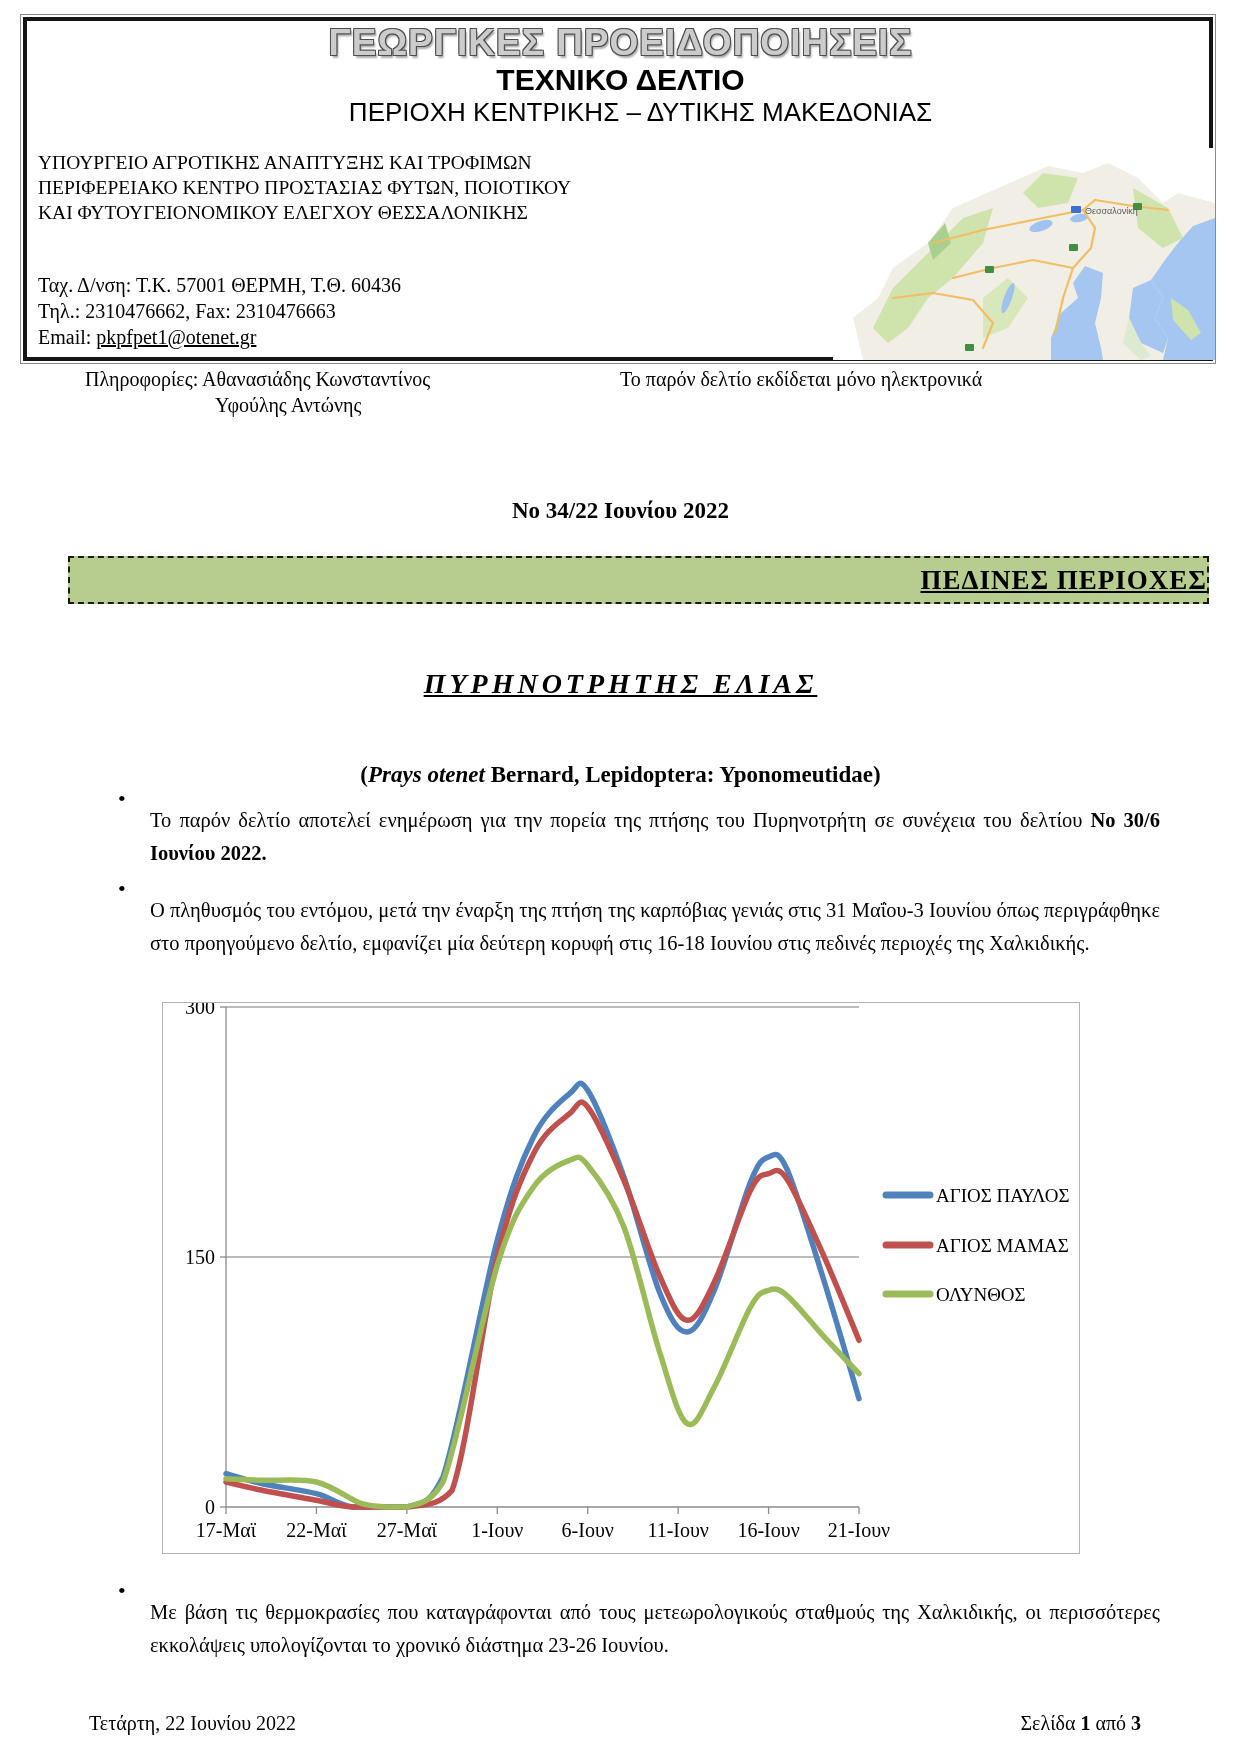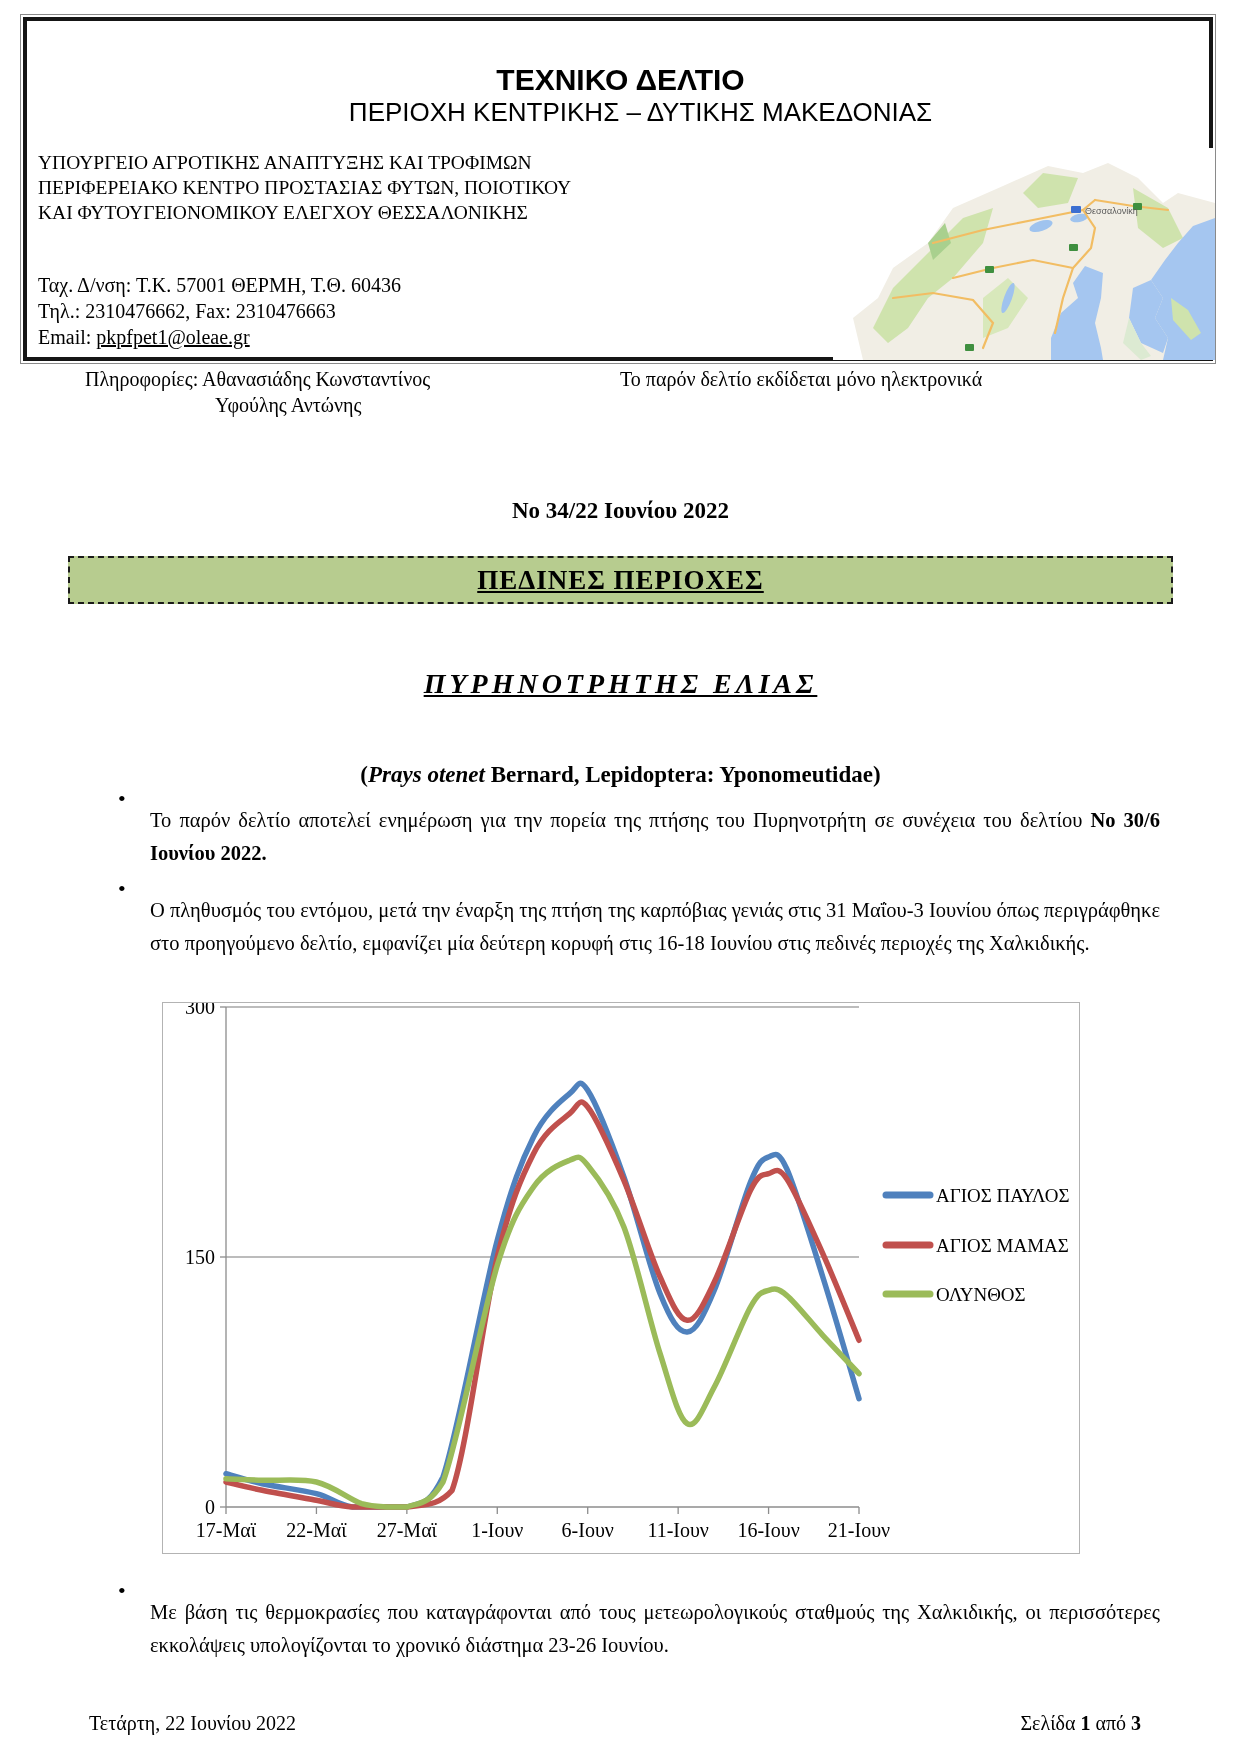--- a/index.html
+++ b/index.html
@@ -24,21 +24,21 @@
   .map{left:833px;top:148px;width:382px;height:212px;}
 
   
   .info1{left:85px;top:368px;font-size:20px;}
   .info2{left:215px;top:394px;font-size:20px;}
   .note{left:620px;top:368px;font-size:20px;}
 
   .bulletin-no{top:498px;font-size:23px;font-weight:bold;}
 
   .banner{left:68px;top:556px;width:1101px;height:44px;border:2px dashed #1a1a1a;
-          display:flex;align-items:center;justify-content:center;}
+          display:flex;align-items:center;justify-content:flex-end;padding-left:36px;}
   .banner span{font-size:27px;font-weight:bold;text-decoration:underline;letter-spacing:1px;}
 
   .section-title{top:668px;font-size:28px;font-weight:bold;font-style:italic;
                  text-decoration:underline;letter-spacing:4px;}
   .subtitle{top:762px;font-size:23px;font-weight:bold;}
 
   .bullet{position:absolute;left:115px;width:1045px;}
   .bullet .dot{position:absolute;left:3px;top:2px;font-size:22px;}
   .bullet .btxt{display:block;margin-left:35px;font-size:20.5px;line-height:33px;text-align:justify;margin-top:20px;}
   .b1{top:784px;} .b2{top:874px;} .b3{top:1576px;}
@@ -50,33 +50,34 @@
   .bold{font-weight:bold;}
   .italic{font-style:italic;}
 </style>
 </head>
 <body>
 
 <div class="page">
 
   <div class="abs header-box"></div>
 
+  <div class="abs center sans title-outline">ΓΕΩΡΓΙΚΕΣ ΠΡΟΕΙΔΟΠΟΙΗΣΕΙΣ</div>
   <div class="abs center sans title2">ΤΕΧΝΙΚΟ ΔΕΛΤΙΟ</div>
   <div class="abs center sans title3">ΠΕΡΙΟΧΗ ΚΕΝΤΡΙΚΗΣ – ΔΥΤΙΚΗΣ ΜΑΚΕΔΟΝΙΑΣ</div>
 
   <div class="abs ministry">
     <div>ΥΠΟΥΡΓΕΙΟ ΑΓΡΟΤΙΚΗΣ ΑΝΑΠΤΥΞΗΣ ΚΑΙ ΤΡΟΦΙΜΩΝ</div>
     <div>ΠΕΡΙΦΕΡΕΙΑΚΟ ΚΕΝΤΡΟ ΠΡΟΣΤΑΣΙΑΣ ΦΥΤΩΝ, ΠΟΙΟΤΙΚΟΥ</div>
     <div>ΚΑΙ ΦΥΤΟΥΓΕΙΟΝΟΜΙΚΟΥ ΕΛΕΓΧΟΥ ΘΕΣΣΑΛΟΝΙΚΗΣ</div>
   </div>
 
   <div class="abs contact">
     <div>Ταχ. Δ/νση: Τ.Κ. 57001 ΘΕΡΜΗ, Τ.Θ. 60436</div>
     <div>Τηλ.: 2310476662, Fax: 2310476663</div>
-    <div><span>Email: </span><span class="email-addr">pkpfpet1@oleae.gr</span></div>
+    <div><span>Email: </span><span class="email-addr">pkpfpet1@otenet.gr</span></div>
   </div>
 
   <div class="abs map">
     <svg width="382" height="212" viewBox="0 0 382 212">
       <rect x="0" y="0" width="382" height="212" fill="#ffffff"></rect>
 
       <path d="M95 95 L120 60 L170 38 L215 18 L250 25 L275 15 L305 30 L330 55 L345 45 L382 55 L382 212 L30 212 L20 170 L45 150 L60 120 Z" fill="#f1eee5"></path>
 
       <path d="M100 100 L130 70 L160 60 L150 95 L120 130 L95 150 L75 180 L55 195 L40 180 L60 140 Z" fill="#cfe3ad"></path>
       <path d="M210 25 L245 30 L235 55 L205 60 L190 45 Z" fill="#cfe3ad"></path>

